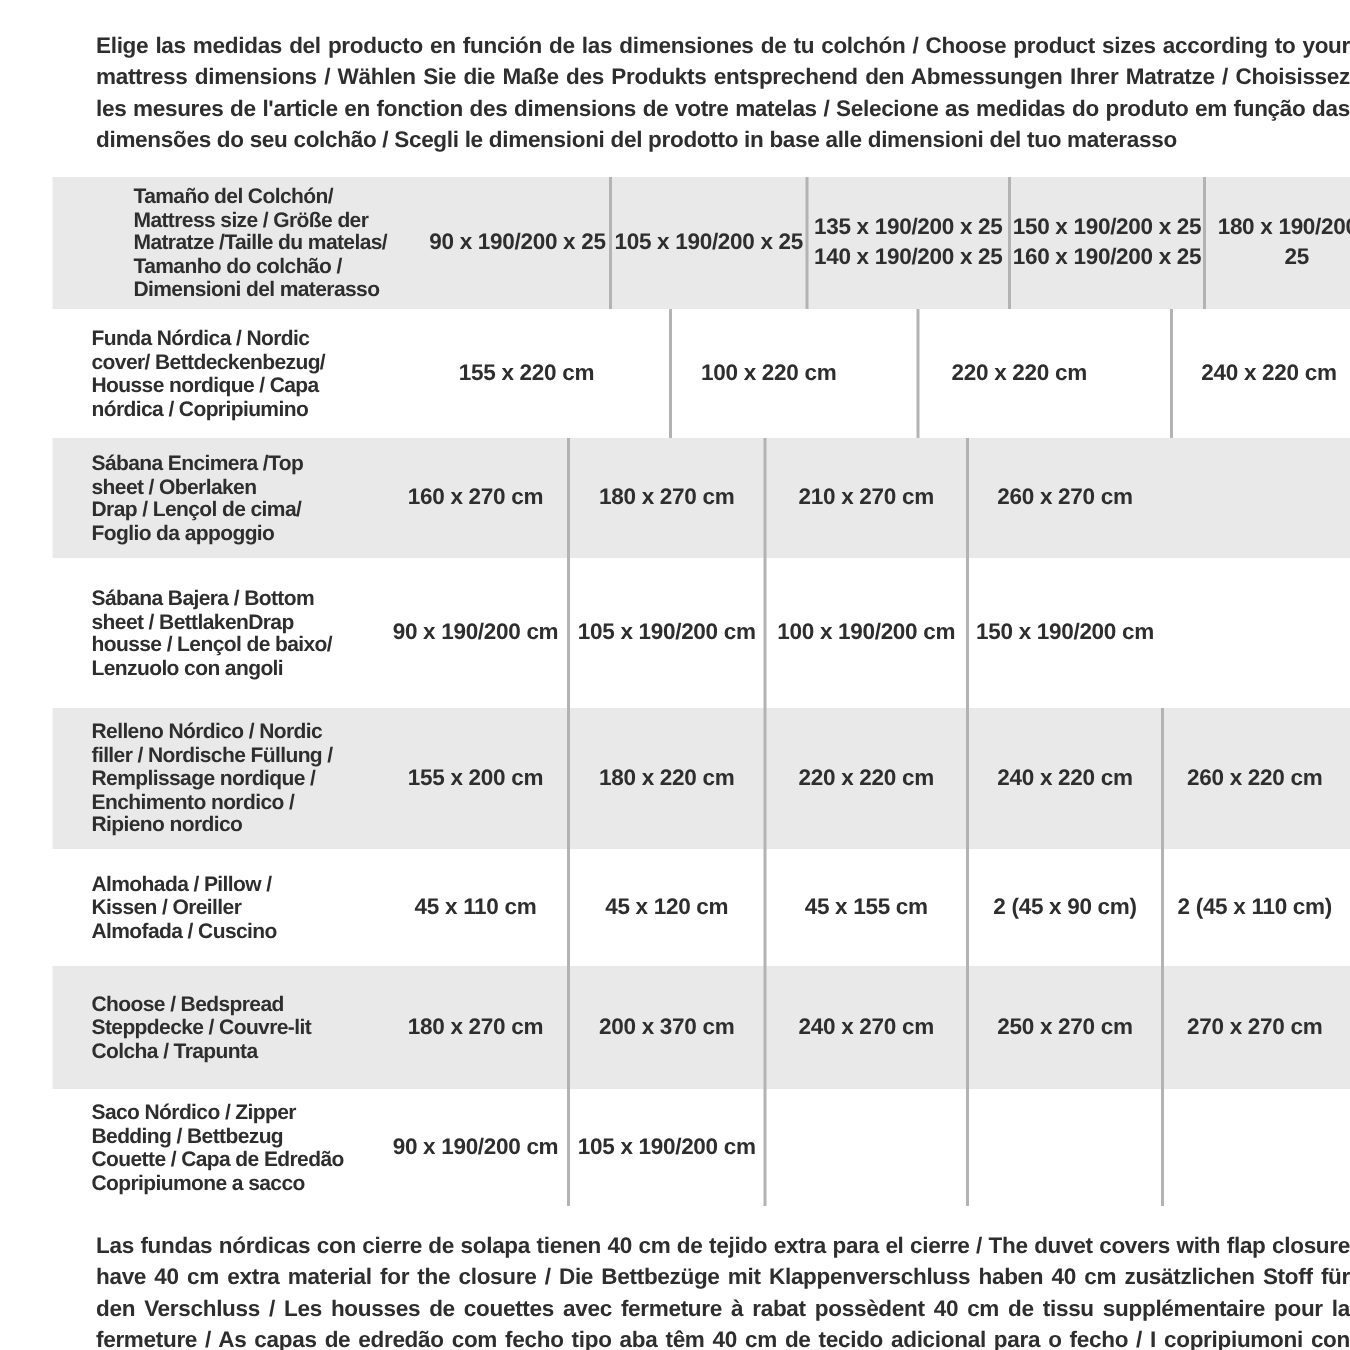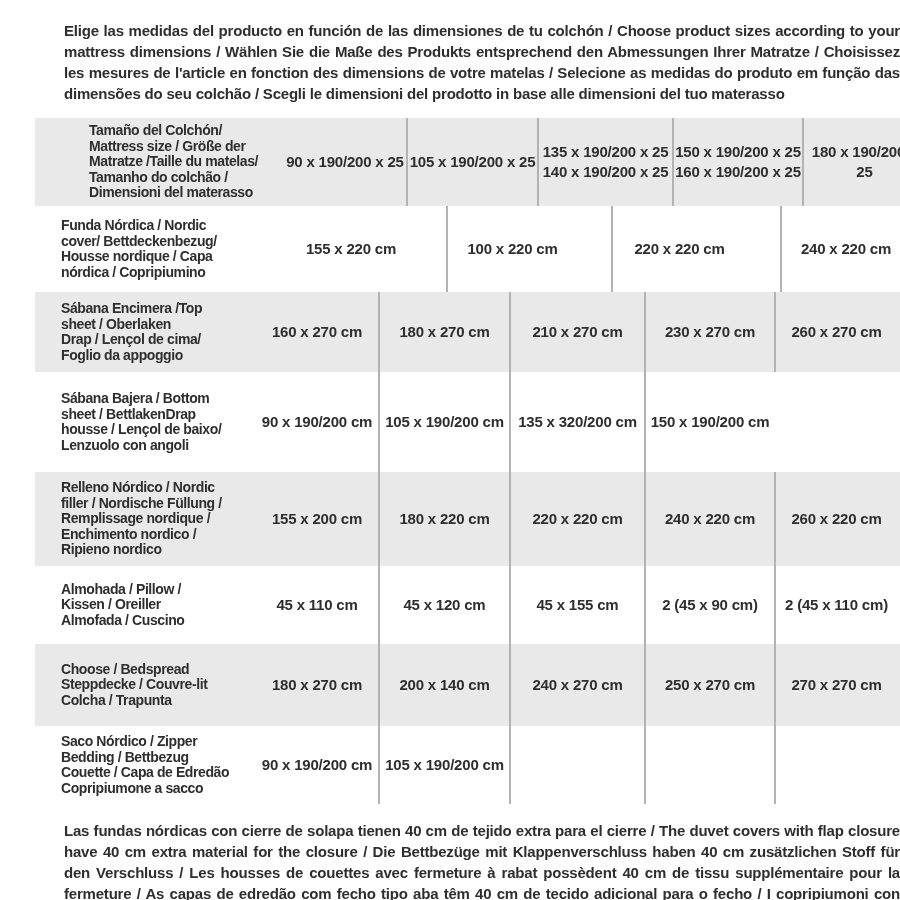--- a/index.html
+++ b/index.html
@@ -96,32 +96,31 @@
     </div>
 
     <div class="t-row">
       <div class="cell label">Sábana Encimera /Top
 sheet / Oberlaken
 Drap / Lençol de cima/
 Foglio da appoggio</div>
       <div class="cell val">160 x 270 cm</div>
       <div class="cell val">180 x 270 cm</div>
       <div class="cell val">210 x 270 cm</div>
-      <div class="cell val">230 x 270 cm</div>
       <div class="cell val">260 x 270 cm</div>
     </div>
 
     <div class="t-row">
       <div class="cell label">Sábana Bajera / Bottom
 sheet / BettlakenDrap
 housse / Lençol de baixo/
 Lenzuolo con angoli</div>
       <div class="cell val">90 x 190/200 cm</div>
       <div class="cell val">105 x 190/200 cm</div>
-      <div class="cell val">135 x 320/200 cm</div>
+      <div class="cell val">100 x 190/200 cm</div>
       <div class="cell val">150 x 190/200 cm</div>
     </div>
 
     <div class="t-row">
       <div class="cell label">Relleno Nórdico / Nordic
 filler / Nordische Füllung /
 Remplissage nordique /
 Enchimento nordico /
 Ripieno nordico</div>
       <div class="cell val">155 x 200 cm</div>
@@ -140,21 +139,21 @@
       <div class="cell val">45 x 155 cm</div>
       <div class="cell val">2 (45 x 90 cm)</div>
       <div class="cell val">2 (45 x 110 cm)</div>
     </div>
 
     <div class="t-row">
       <div class="cell label">Choose / Bedspread
 Steppdecke / Couvre-lit
 Colcha / Trapunta</div>
       <div class="cell val">180 x 270 cm</div>
-      <div class="cell val">200 x 140 cm</div>
+      <div class="cell val">200 x 370 cm</div>
       <div class="cell val">240 x 270 cm</div>
       <div class="cell val">250 x 270 cm</div>
       <div class="cell val">270 x 270 cm</div>
     </div>
 
     <div class="t-row">
       <div class="cell label">Saco Nórdico / Zipper
 Bedding / Bettbezug
 Couette  / Capa de Edredão
 Copripiumone a sacco</div>

